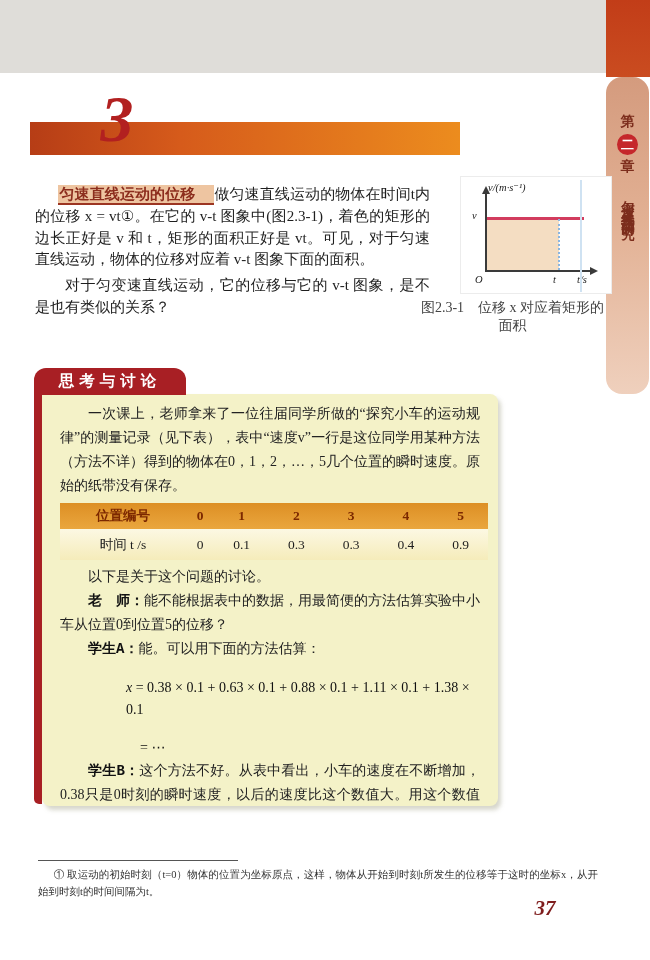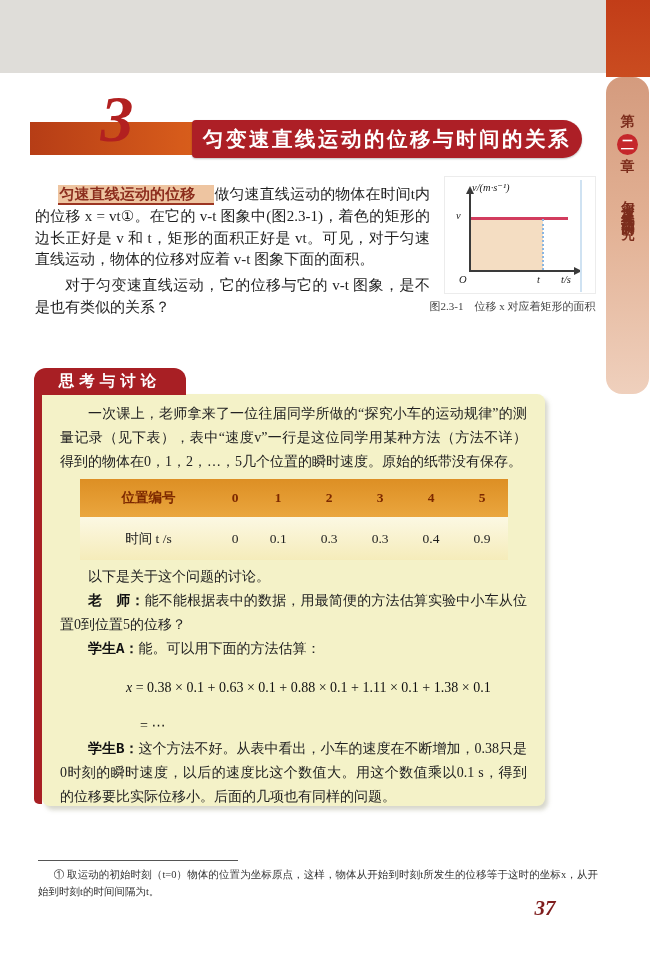--- a/index.html
+++ b/index.html
@@ -28,50 +28,50 @@
             z-index:2;box-shadow:0 1px 2px rgba(0,0,0,.25);}
   .h-banner span{color:#fff;font-size:20.5px;font-weight:bold;letter-spacing:2.5px;}
   
   .body-text{position:absolute;left:35px;top:183px;width:395px;}
   .body-text p{margin:0;font-size:15px;line-height:21.8px;text-align:justify;}
   .p1{text-indent:1.5em;}
   .p2{text-indent:2em;margin-top:4px !important;}
   .term{font-family:"Liberation Sans","DejaVu Sans",sans-serif;font-weight:bold;color:#8c2d1d;
         background:#eec5a1;border-bottom:2px solid #9c3522;padding:0 19px 1px 2px;}
   
-  .fig{position:absolute;left:444px;top:176px;width:150px;height:116px;background:#fff;
+  .fig{position:absolute;left:460px;top:176px;width:150px;height:116px;background:#fff;
        border:1px solid #ececec;}
   .fig-blue-edge{position:absolute;left:580px;top:180px;width:2px;height:112px;background:#cfe2f2;}
   .f-yaxis{position:absolute;left:24px;top:16px;width:2px;height:78px;background:#3a3a3a;}
   .f-yarrow{position:absolute;left:21px;top:9px;width:0;height:0;
             border-left:4px solid transparent;border-right:4px solid transparent;border-bottom:8px solid #3a3a3a;}
   .f-xaxis{position:absolute;left:24px;top:93px;width:106px;height:2px;background:#3a3a3a;}
   .f-xarrow{position:absolute;left:129px;top:90px;width:0;height:0;
             border-top:4px solid transparent;border-bottom:4px solid transparent;border-left:8px solid #3a3a3a;}
   .f-shade{position:absolute;left:26px;top:42px;width:72px;height:51px;background:#f4ddc2;}
   .f-red{position:absolute;left:26px;top:40px;width:97px;height:2.5px;background:#d23c5e;}
   .f-dot{position:absolute;left:97px;top:42px;width:0;height:51px;border-left:2px dotted #8ab6e2;}
   .f-lab{position:absolute;font-size:10.5px;color:#222;}
   .f-it{font-style:italic;}
   .fig-cap{position:absolute;left:420px;top:299px;width:185px;text-align:center;
-           font-size:11px;color:#444;}
+           font-size:14px;color:#444;}
   
   .tab{position:absolute;left:34px;top:368px;width:152px;height:27px;background:#a81f24;
        border-radius:12px 12px 0 0;display:flex;align-items:center;justify-content:center;z-index:2;}
   .tab span{color:#fff;font-size:15.5px;font-weight:bold;letter-spacing:5px;
             font-family:"Liberation Sans","DejaVu Sans",sans-serif;}
   .strip{position:absolute;left:34px;top:390px;width:8px;height:414px;background:#a81f24;
          border-radius:0 0 0 5px;}
-  .cream{position:absolute;left:42px;top:394px;width:503px;height:412px;background:#f4f2c8;
+  .cream{position:absolute;left:42px;top:394px;width:456px;height:412px;background:#f4f2c8;
          border-radius:0 8px 8px 8px;box-shadow:3px 4px 4px rgba(140,140,110,.35);
          padding:8px 18px 0 18px;box-sizing:border-box;overflow:hidden;}
   .bp{margin:0;font-size:14px;line-height:24px;text-align:justify;text-indent:2em;color:#222;}
   .speaker{font-family:Liberation Mono, monospace;font-weight:bold;color:#111;}
   .data-table{width:428px;margin:5px auto 5px auto;border-collapse:collapse;font-size:13.5px;}
-  .data-table td{text-align:center;padding:8px;}
+  .data-table td{text-align:center;padding:2px;}
   .data-table .lbl{width:122px;}
   .r0 td{height:22px;background:linear-gradient(180deg,#dd8f24,#eaa63e);
          color:#7c2800;font-weight:bold;}
   .r1 td{height:27px;background:linear-gradient(180deg,#fcf8e3,#f5ecba);}
   .r2 td{height:27px;background:#e9e8e3;}
   .eq{margin:16px 0 0 66px;font-size:14px;line-height:22px;color:#111;text-indent:0;}
   .eq2{margin-left:80px;}
   
   .fn-rule{position:absolute;left:38px;top:860px;width:200px;border-top:1px solid #555;}
   .fn{position:absolute;left:38px;top:866px;width:560px;margin:0;
@@ -89,23 +89,20 @@
 
   <div class="side-pill">
     <span class="side-char">第</span>
     <span class="side-circle">二</span>
     <span class="side-char">章</span>
     <span class="side-title">匀变速直线运动的研究</span>
   </div>
 
   <div class="h-bar"></div>
   <div class="h-num">3</div>
-  <div class="h-banner">
-    <span>匀变速直线运动的位移与时间的关系</span>
-  </div>
 
   <div class="body-text">
     <p class="p1"><span class="term">匀速直线运动的位移</span><span>做匀速直线运动的物体在时间t内的位移 x = vt①。在它的 v-t 图象中(图2.3-1)，着色的矩形的边长正好是 v 和 t，矩形的面积正好是 vt。可见，对于匀速直线运动，物体的位移对应着 v-t 图象下面的面积。</span></p>
     <p class="p2">对于匀变速直线运动，它的位移与它的 v-t 图象，是不是也有类似的关系？</p>
   </div>
 
   <div class="fig">
     <span class="f-lab f-it" style="left:27px;top:4px;">v/(m·s⁻¹)</span>
     <div class="f-yarrow"></div>
     <div class="f-yaxis"></div>

